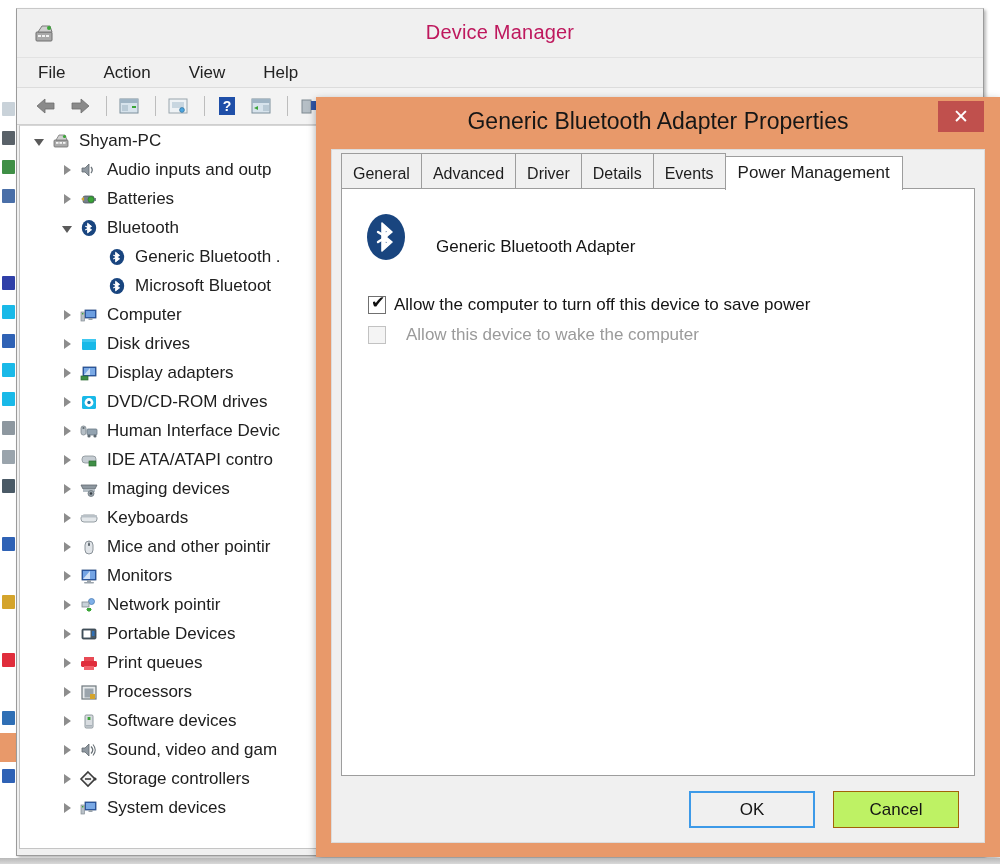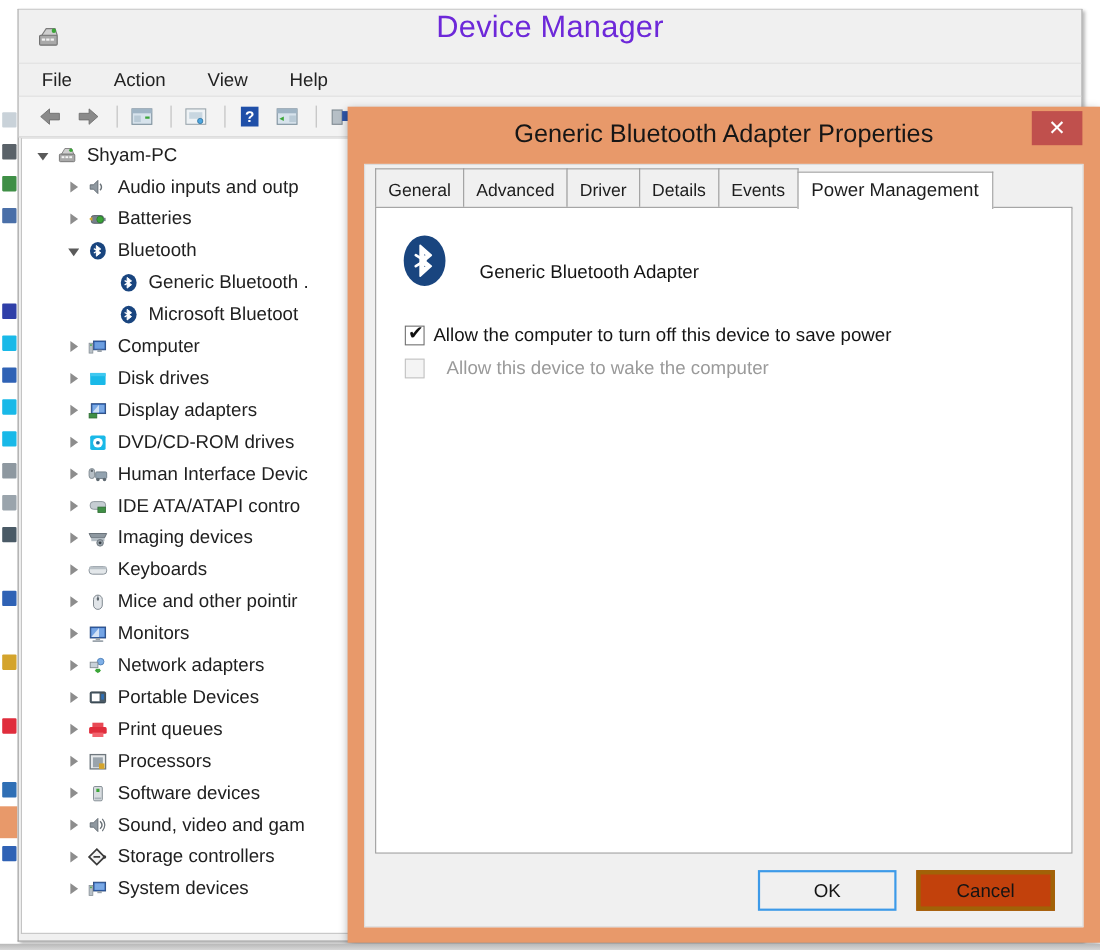--- a/index.html
+++ b/index.html
@@ -55,24 +55,24 @@
   }
 
   #dm-titlebar {
     height: 48px;
     background: #f0f0f0;
     position: relative;
     border-bottom: 1px solid #e2e2e2;
   }
   #dm-title-text {
     position: absolute;
-    left: 0; right: 0; top: 0;
+    left: 0; right: 0; top: 12px;
     text-align: center;
-    font-size: 28px;
-    color: #6d28d9;
+    font-size: 20px;
+    color: #be185d;
     letter-spacing: 0.2px;
   }
   #dm-app-icon {
     position: absolute;
     left: 14px; top: 11px;
     width: 26px; height: 26px;
   }
 
   
   #dm-menubar {
@@ -295,22 +295,22 @@
 
   #dlg-buttons {
     position: absolute;
     right: 25px; bottom: 14px;
     display: flex;
   }
   .dlgbtn {
     width: 126px; height: 37px;
     font-size: 17px;
     color: #141414;
-    background: #c2410c;
-    border: 4px solid #a16207;
+    background: #bef264;
+    border: 1px solid #a16207;
     display: flex;
     align-items: center;
     justify-content: center;
     margin-left: 18px;
     cursor: default;
     box-sizing: border-box;
   }
   .dlgbtn.default {
     border: 2px solid #3d9ae8;
     background: #f0f0f0;
@@ -690,21 +690,21 @@
             <span class="tri-closed"></span>
           </span>
           <span class="ticon">
             <svg width="20" height="18" viewBox="0 0 20 18">
               <circle cx="12.5" cy="5.5" r="3" fill="#7fb0e8" stroke="#4a7cb5" stroke-width="0.8"></circle>
               <rect x="3" y="6" width="7" height="5" fill="#c9d2d9" stroke="#7f888f" stroke-width="0.8"></rect>
               <path d="M7 13 L10 16 L13 13 Z" fill="#3ba538"></path>
               <rect x="8" y="12" width="4" height="3" fill="#3ba538"></rect>
             </svg>
           </span>
-          <span>Network adapters</span>
+          <span>Network pointir</span>
         </div>
         <div class="tnode" style="padding-left: 36px;">
           <span class="twist">
             <span class="tri-closed"></span>
           </span>
           <span class="ticon">
             <svg width="20" height="18" viewBox="0 0 20 18">
               <rect x="3" y="4" width="14" height="10" rx="1.2" fill="#4a5a66" stroke="#2f3b44" stroke-width="0.8"></rect>
               <rect x="4.5" y="5.5" width="7" height="7" fill="#ffffff"></rect>
               <rect x="13" y="6" width="2.5" height="5" fill="#2f6fb5"></rect>

